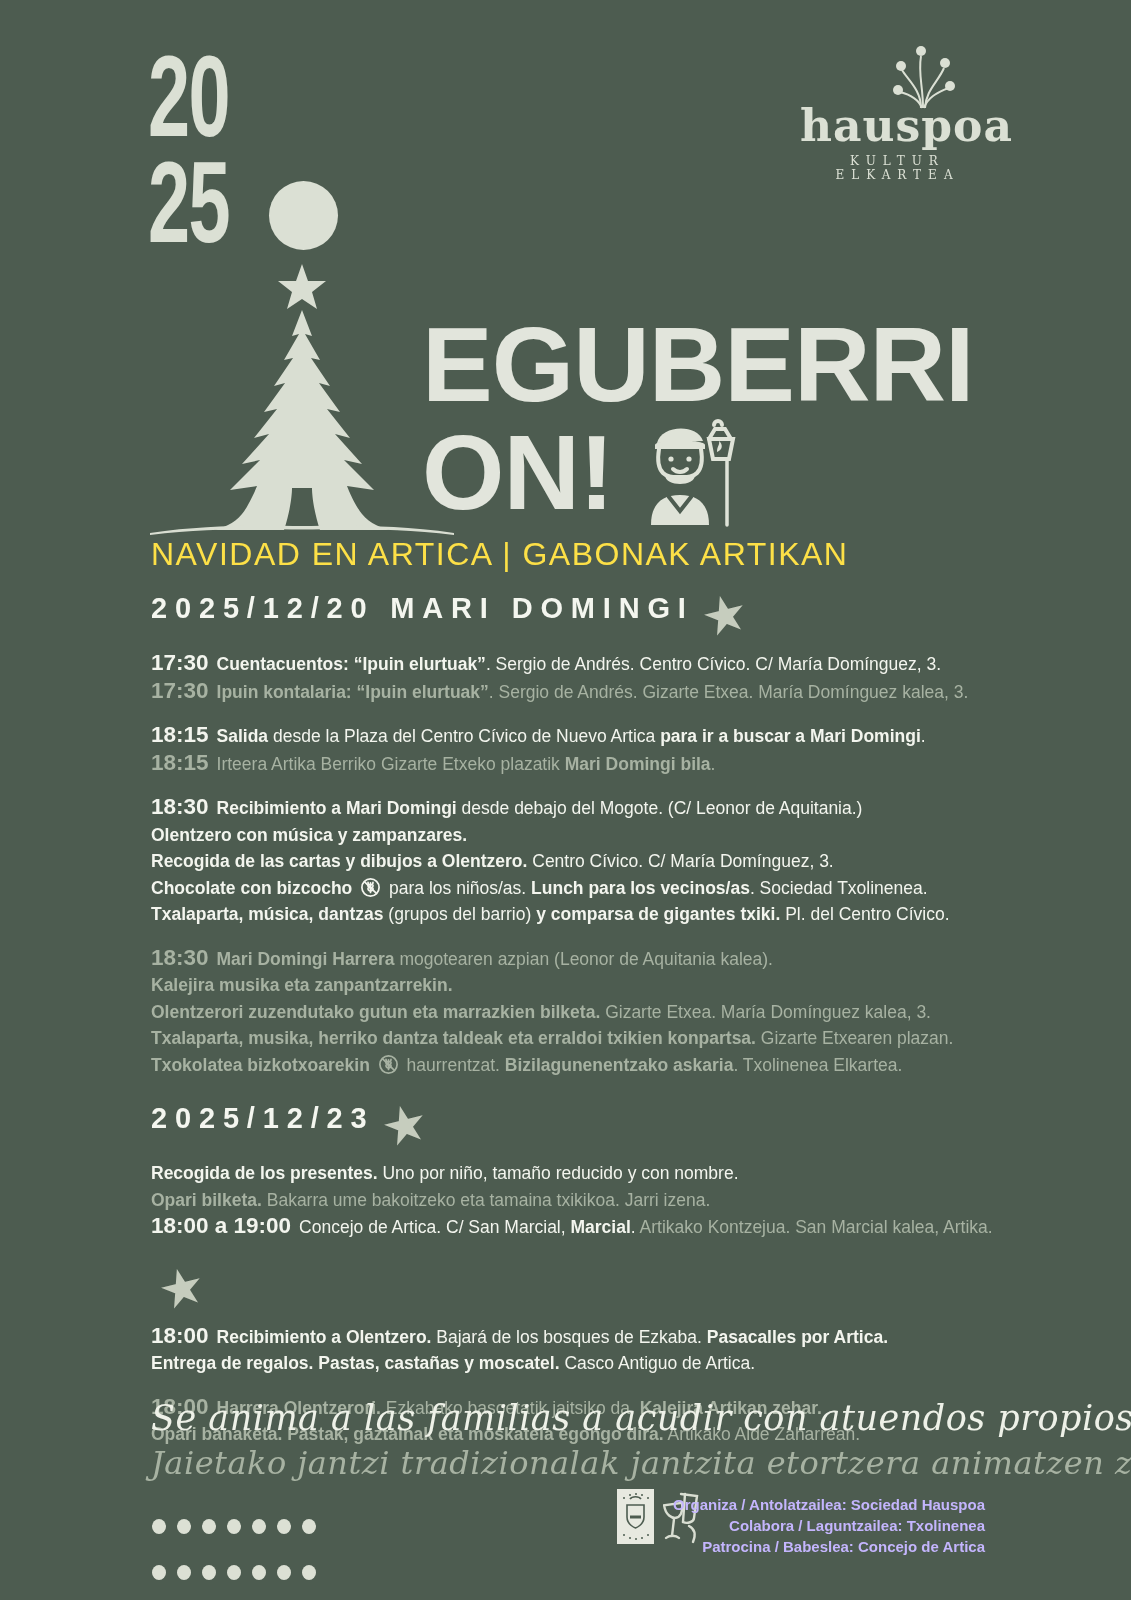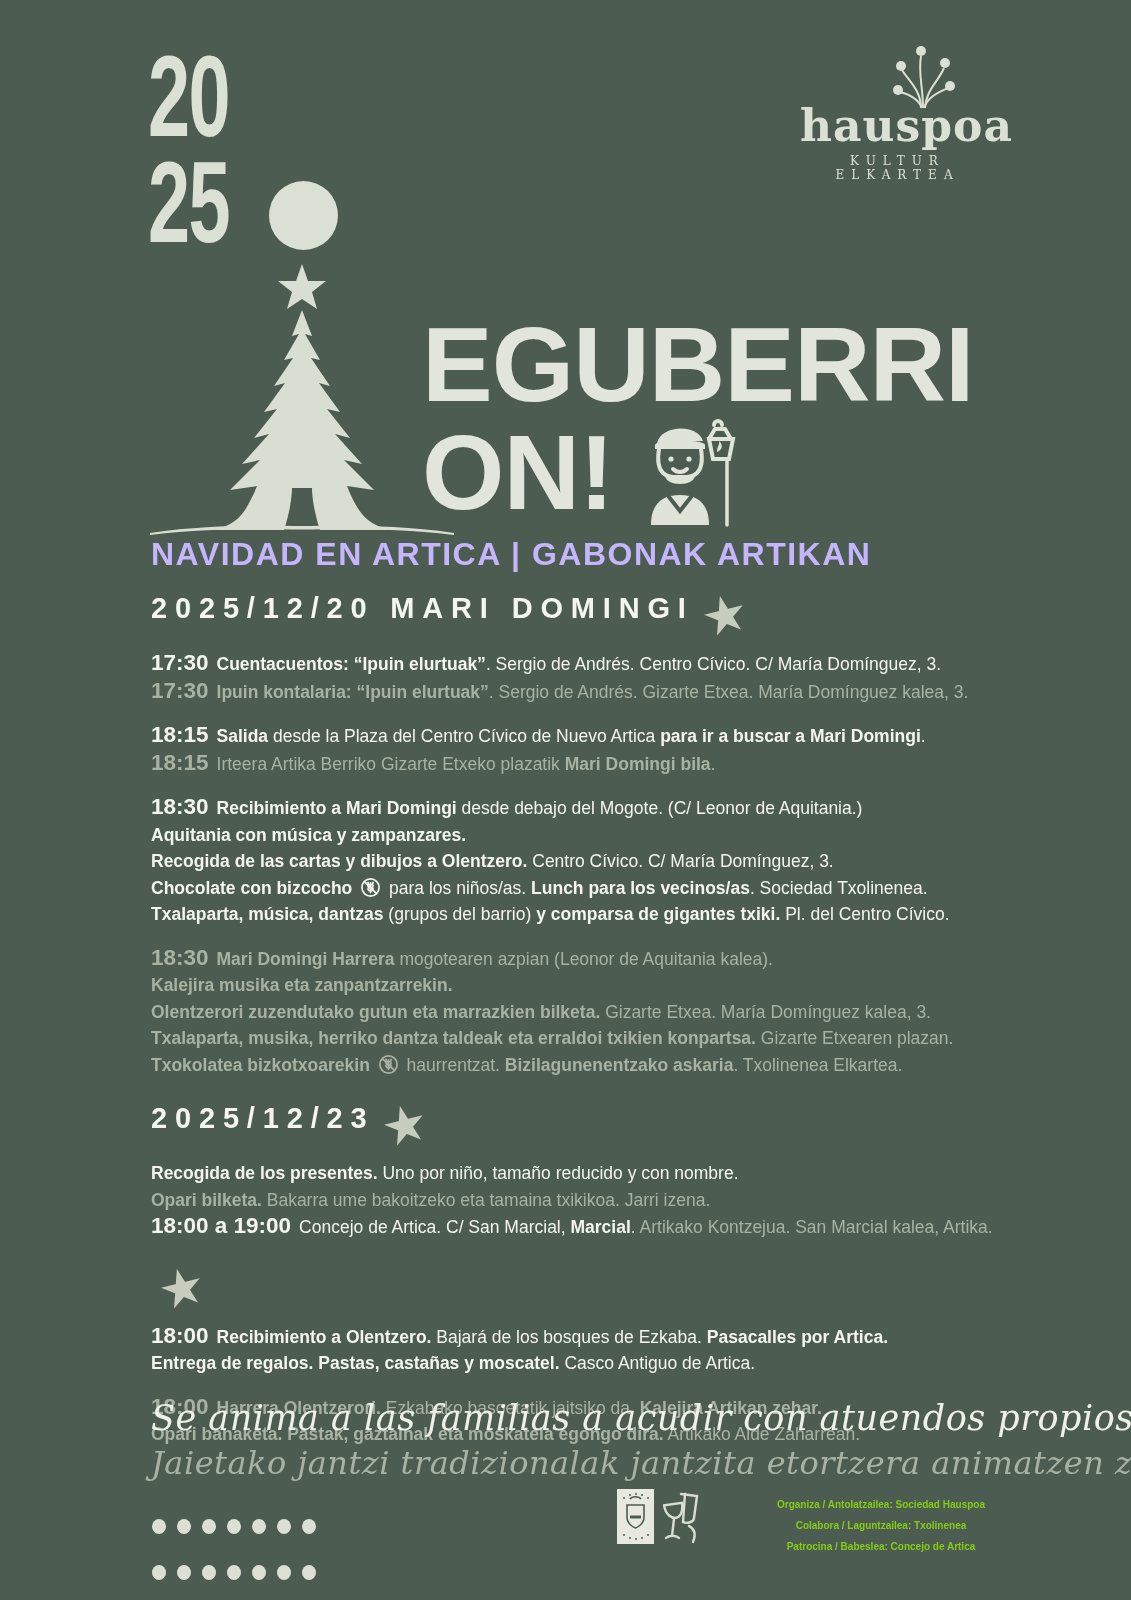--- a/index.html
+++ b/index.html
@@ -40,22 +40,22 @@
   
   .title{
     position:absolute;left:422px;top:312px;
     font-weight:800;font-size:106px;line-height:.99;
     color:#e2e5dc;letter-spacing:-1px;
   }
   .title .row{display:flex;align-items:center;gap:32px;}
   
   .subtitle{
     position:absolute;left:151px;top:536px;
-    font-weight:700;font-size:32px;letter-spacing:1.5px;
-    color:#c4b5fd;white-space:nowrap;
+    font-weight:400;font-size:32px;letter-spacing:1.5px;
+    color:#fde047;white-space:nowrap;
   }
   
   .main{position:absolute;left:151px;top:592px;width:850px;}
   .sec-heading{
     font-weight:700;font-size:29px;letter-spacing:.27em;
     color:#f4f6ef;white-space:nowrap;
     display:flex;align-items:flex-start;
     margin:0 0 12px 0;
   }
   .sec-heading .h-star{
@@ -80,22 +80,22 @@
   }
   .script-es{position:absolute;left:151px;top:1398px;font-size:35px;color:#eef1e8;}
   .script-eu{position:absolute;left:151px;top:1444px;font-size:32px;color:var(--dim);}
   
   .dots{position:absolute;left:152px;top:1519px;}
   .dot-row{display:flex;gap:11px;margin-bottom:31px;}
   .dot{width:14px;height:15px;border-radius:50%;background:#dce0d4;}
   .seal{position:absolute;left:617px;top:1489px;}
   .txo{position:absolute;left:663px;top:1492px;}
   .credits{
-    position:absolute;right:146px;top:1494px;text-align:center;
-    font-weight:700;font-size:10px;line-height:21px;color:#84cc16;
+    position:absolute;right:146px;top:1494px;text-align:right;
+    font-weight:700;font-size:15px;line-height:21px;color:#c4b5fd;
   }
 </style>
 </head>
 <body>
 
 <div class="poster">
 
   <div class="year">
     <div>20</div>
     <div>25</div>
@@ -180,21 +180,21 @@
       <div class="sec-heading">
         <span>2025/12/20 MARI DOMINGI</span>
         <span class="h-star">★</span>
       </div>
       <div>
           <div class="line es"><span class="time">17:30</span><span class="b">Cuentacuentos: “Ipuin elurtuak”</span><span>. Sergio de Andrés. Centro Cívico. C/ María Domínguez, 3.</span></div>
           <div class="line eu"><span class="time">17:30</span><span class="b">Ipuin kontalaria: “Ipuin elurtuak”</span><span>. Sergio de Andrés. Gizarte Etxea. María Domínguez kalea, 3.</span></div>
           <div class="line es gap"><span class="time">18:15</span><span class="b">Salida</span><span> desde la Plaza del Centro Cívico de Nuevo Artica </span><span class="b">para ir a buscar a Mari Domingi</span><span>.</span></div>
           <div class="line eu"><span class="time">18:15</span><span>Irteera Artika Berriko Gizarte Etxeko plazatik </span><span class="b">Mari Domingi bila</span><span>.</span></div>
           <div class="line es gap"><span class="time">18:30</span><span class="b">Recibimiento a Mari Domingi</span><span> desde debajo del Mogote. (C/ Leonor de Aquitania.)</span></div>
-          <div class="line es"><span class="b">Aquitania con música y zampanzares.</span></div>
+          <div class="line es"><span class="b">Olentzero con música y zampanzares.</span></div>
           <div class="line es"><span class="b">Recogida de las cartas y dibujos a Olentzero.</span><span> Centro Cívico. C/ María Domínguez, 3.</span></div>
           <div class="line es"><span class="b">Chocolate con bizcocho</span>
   <svg class="gf" width="21" height="21" viewBox="0 0 21 21">
     <g fill="none" stroke="currentColor" stroke-width="1.7" stroke-linecap="round">
       <circle cx="10.5" cy="10.5" r="8.6"></circle>
       <path d="M10.5,5.8 V15.5"></path>
       <path d="M10.5,8 C8.6,7.6 8,6.4 8,5.4 M10.5,8 C12.4,7.6 13,6.4 13,5.4"></path>
       <path d="M10.5,11 C8.6,10.6 8,9.4 8,8.4 M10.5,11 C12.4,10.6 13,9.4 13,8.4"></path>
       <path d="M10.5,14 C8.6,13.6 8,12.4 8,11.4 M10.5,14 C12.4,13.6 13,12.4 13,11.4"></path>
       <path d="M4.6,4.8 L16.4,16.4"></path>

